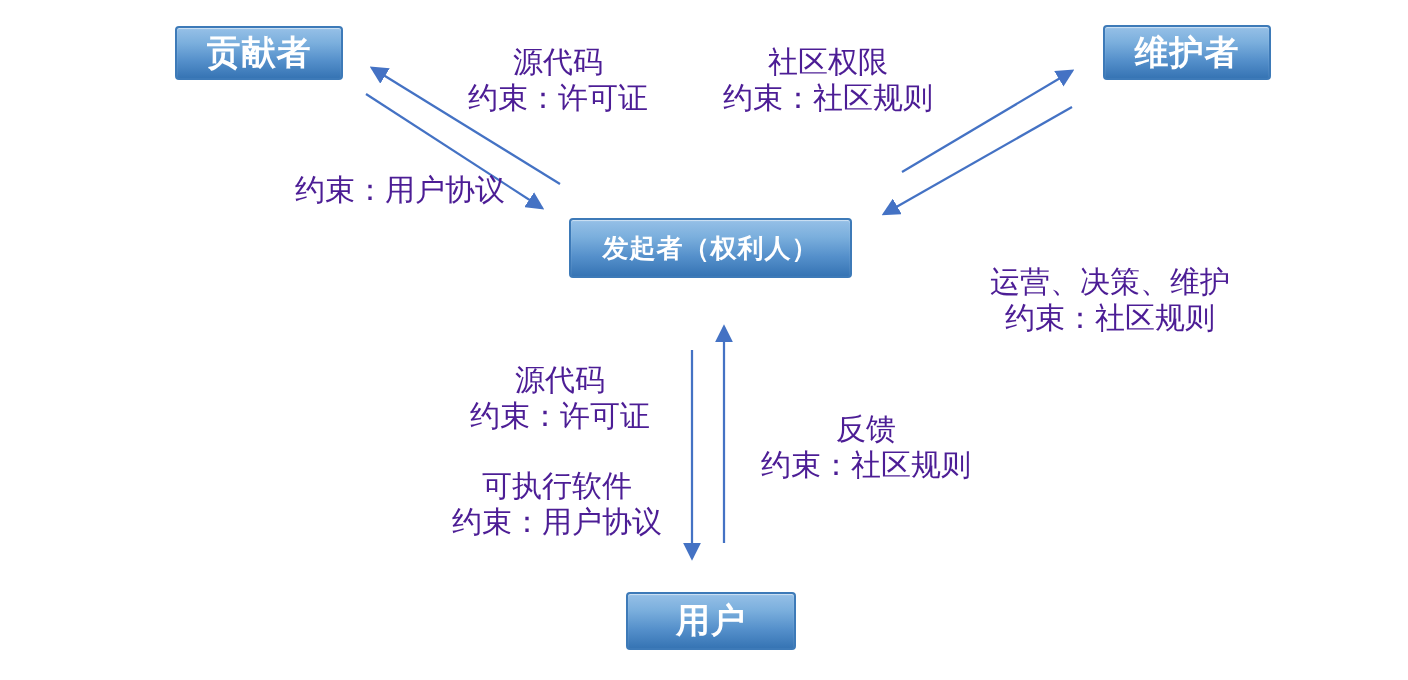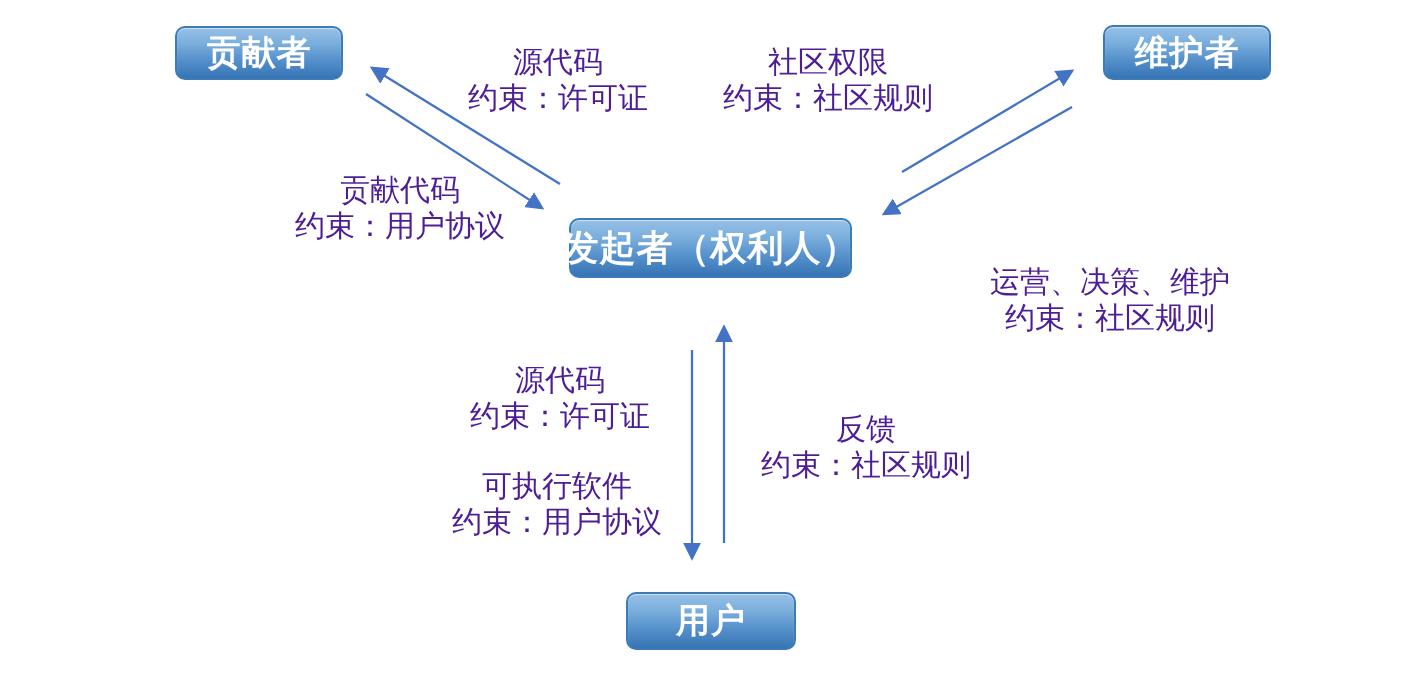--- a/index.html
+++ b/index.html
@@ -12,30 +12,30 @@
   }
   .arrow-layer{
     position:absolute;left:0;top:0;width:1408px;height:680px;
     pointer-events:none;
   }
   .node{
     position:absolute;
     display:flex;align-items:center;justify-content:center;
     background:linear-gradient(180deg,#96c0e7 0%,#7bafdd 30%,#5590cb 65%,#3674b4 100%);
     border:2px solid #3d7ab8;
-    border-radius:10px;
+    border-radius:4px;
     box-shadow:inset 0 1px 1px rgba(255,255,255,0.55);
     box-sizing:border-box;
     color:#ffffff;
     font-weight:bold;
     font-size:34px;
     letter-spacing:1px;
     white-space:nowrap;
   }
-  .node.small-text{font-size:36px;}
+  .node.small-text{font-size:26px;}
   .edge-label{
     position:absolute;
     transform:translateX(-50%);
     text-align:center;
     color:#4c1d95;
     font-size:30px;
     line-height:36px;
     white-space:nowrap;
   }
 </style>
@@ -75,21 +75,20 @@
   <div id="labels-layer">
       <div class="edge-label" style="left: 558px; top: 44px;">
         <div>源代码</div>
         <div>约束：许可证</div>
       </div>
       <div class="edge-label" style="left: 828px; top: 44px;">
         <div>社区权限</div>
         <div>约束：社区规则</div>
       </div>
       <div class="edge-label" style="left: 400px; top: 172px;">
-        <div>贡献代码</div>
         <div>约束：用户协议</div>
       </div>
       <div class="edge-label" style="left: 1110px; top: 229px; margin-top: 35px;">
         <div>运营、决策、维护</div>
         <div>约束：社区规则</div>
       </div>
       <div class="edge-label" style="left: 560px; top: 362px;">
         <div>源代码</div>
         <div>约束：许可证</div>
       </div>

